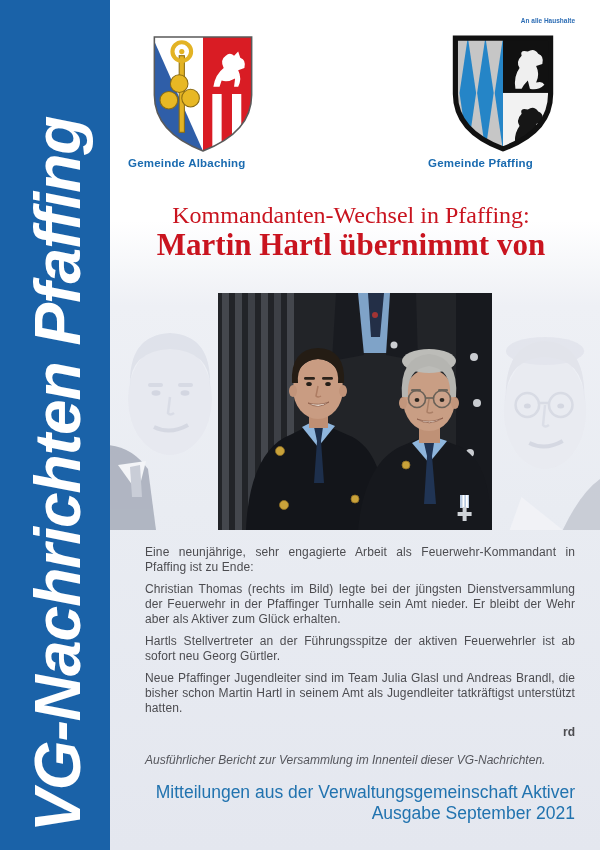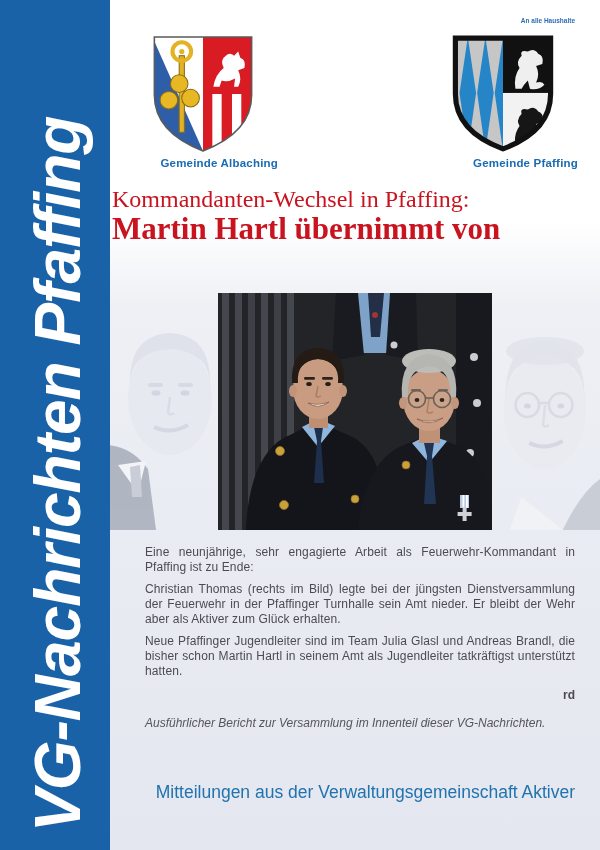--- a/index.html
+++ b/index.html
@@ -11,27 +11,27 @@
   
   .spine{position:absolute;left:0;top:0;width:110px;height:850px;background:#1a62a8;}
   .spine-text{
     position:absolute;left:6px;top:846px;width:846px;height:104px;
     transform:rotate(-90deg);transform-origin:0 0;
     color:#ffffff;font-style:italic;font-weight:bold;font-size:64px;
     line-height:104px;white-space:nowrap;letter-spacing:-1px;padding-left:14px;
   }
   
   .dist-note{position:absolute;top:17px;right:25px;font-size:6.5px;font-weight:bold;color:#2e6eb5;}
-  .crest{position:absolute;top:35px;width:150px;text-align:right;}
+  .crest{position:absolute;top:35px;width:150px;text-align:left;}
   .crest-albaching{left:128px;}
   .crest-pfaffing{left:428px;}
   .crest svg{display:block;margin:0 auto;}
   .crest-label{margin-top:4px;font-size:11.5px;font-weight:bold;color:#1a6bb0;letter-spacing:0.2px;}
   
-  .headline{position:absolute;left:112px;top:184px;width:478px;
+  .headline{position:absolute;left:112px;top:200px;width:478px;text-align:center;
     font-family:"Liberation Serif", serif;color:#c9141f;}
   .headline .l1{font-size:24px;font-weight:normal;line-height:30px;}
   .headline .l2,.headline .l3{font-size:31px;font-weight:bold;line-height:30px;}
   
   .photo-band{position:absolute;left:110px;top:293px;width:490px;height:237px;display:flex;}
   .ghost{flex:0 0 108px;height:237px;overflow:hidden;}
   .ghost.right{flex:1 1 auto;}
   .photo{flex:0 0 274px;height:237px;}
   .photo svg,.ghost svg{display:block;width:100%;height:100%;}
   
@@ -234,23 +234,25 @@
           <path d="M72,237 L110,237 L110,186 Q90,200 72,237 Z" fill="#c6cad4"></path>
         </g>
       </svg>
     </div>
   </div>
 
   <div class="article">
     <div>
         <p class="para">Eine neunjährige, sehr engagierte Arbeit als Feuerwehr-Kommandant in Pfaffing ist zu Ende:</p>
         <p class="para">Christian Thomas (rechts im Bild) legte bei der jüngsten Dienstversammlung der Feuerwehr in der Pfaffinger Turnhalle sein Amt nieder. Er bleibt der Wehr aber als Aktiver zum Glück erhalten.</p>
+        <p class="para">Hartls Stellvertreter an der Führungsspitze der aktiven Feuerwehrler ist ab sofort neu Georg Gürtler.</p>
         <p class="para">Neue Pfaffinger Jugendleiter sind im Team Julia Glasl und Andreas Brandl, die bisher schon Martin Hartl in seinem Amt als Jugendleiter tatkräftigst unterstützt hatten.</p>
       </div>
     <div class="author">rd</div>
     <div class="note">Ausführlicher Bericht zur Versammlung im Innenteil dieser VG-Nachrichten.</div>
   </div>
 
   <div class="footer">
     <div>Mitteilungen aus der Verwaltungsgemeinschaft Aktiver</div>
+    <div>Ausgabe September 2021</div>
   </div>
 
 </div>
 
 </body></html>

